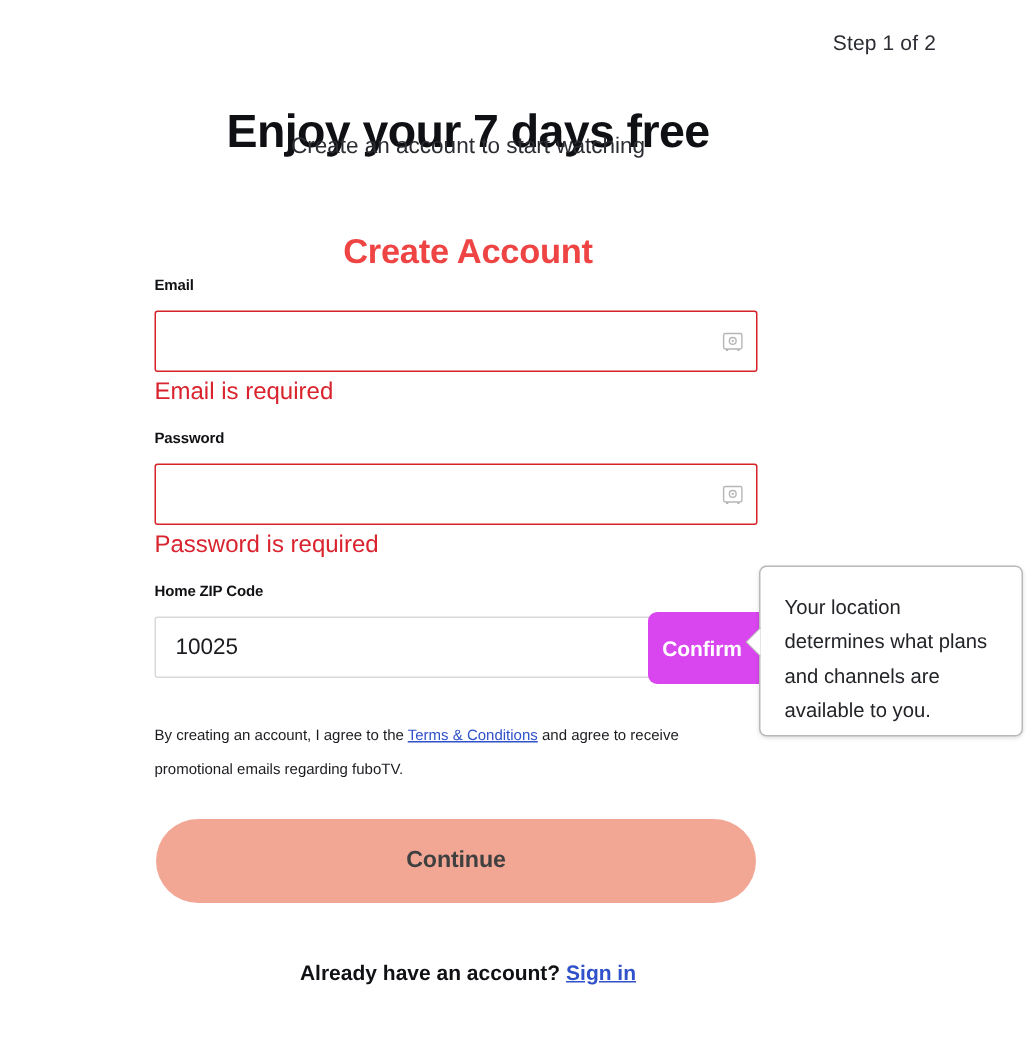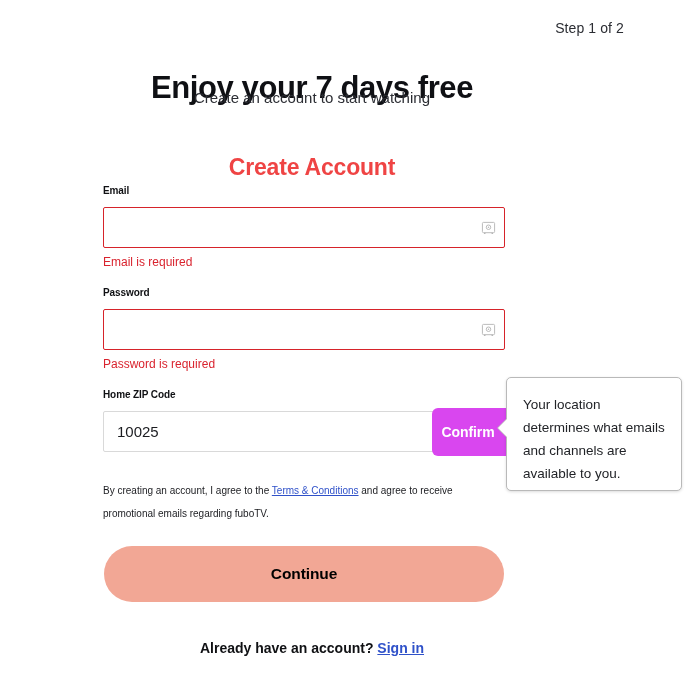--- a/index.html
+++ b/index.html
@@ -115,21 +115,21 @@
     right: 9px;
     top: 50%;
     transform: translateY(-50%);
     width: 15px;
     height: 15px;
     pointer-events: auto;
     opacity: 0.72;
   }
 
   .error-msg {
-    font-size: 12px;
+    font-size: 16px;
     line-height: 16px;
     color: #d9232e;
     margin: 6px 0 0 0;
   }
 
   .field-email { position: absolute; left: 0; top: 0; width: 402px; }
   .field-password { position: absolute; left: 0; top: 102px; width: 402px; }
   .field-zip { position: absolute; left: 0; top: 204px; width: 322px; }
 
   .field-zip .input-wrap { width: 381px; }
@@ -220,21 +220,21 @@
   
   .continue-btn {
     position: absolute;
     left: 104px;
     top: 546px;
     width: 400px;
     height: 56px;
     background: #f2a795;
     border: none;
     border-radius: 28px;
-    color: #000000;
+    color: #404040;
     font-family: "Liberation Sans", sans-serif;
     font-size: 15.5px;
     font-weight: bold;
     letter-spacing: -0.1px;
     cursor: default;
   }
 
   
   .footer {
     position: absolute;
@@ -316,21 +316,21 @@
       </div>
     </div>
 
   </div>
 
   <button class="confirm-btn">Confirm</button>
 
   <div class="tooltip">
     <span class="tooltip-arrow-border"></span>
     <span class="tooltip-arrow"></span>
-    <div class="tooltip-text">Your location determines what emails and channels are available to you.</div>
+    <div class="tooltip-text">Your location determines what plans and channels are available to you.</div>
   </div>
 
   <div class="terms"><span>By creating an account, I agree to the </span><a href="#">Terms &amp; Conditions</a><span> and agree to receive promotional emails regarding fuboTV.</span></div>
 
   <button class="continue-btn">Continue</button>
 
   <div class="footer"><span>Already have an account? </span><a href="#">Sign in</a></div>
 
 </div>
 

